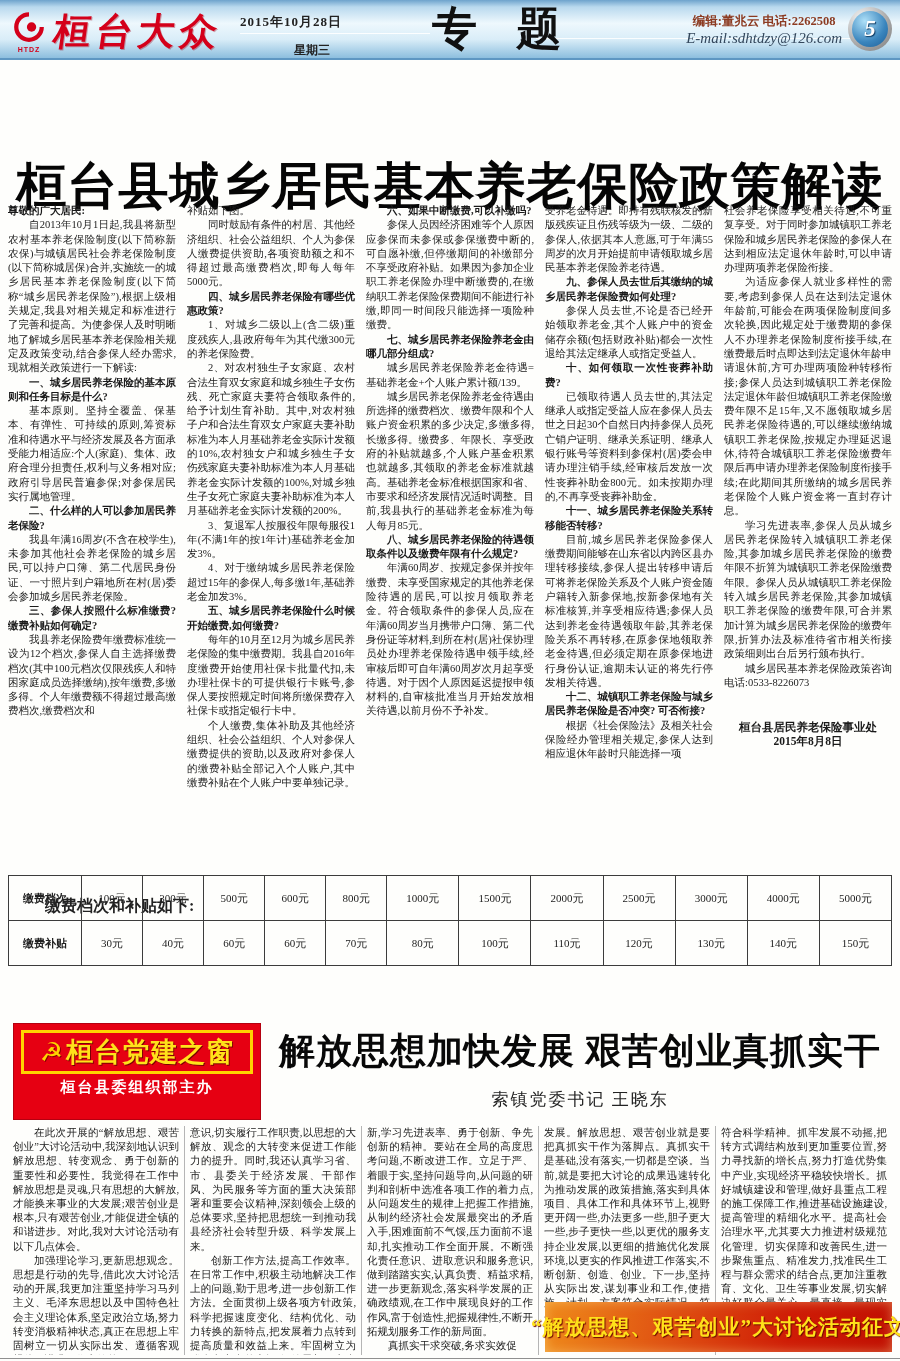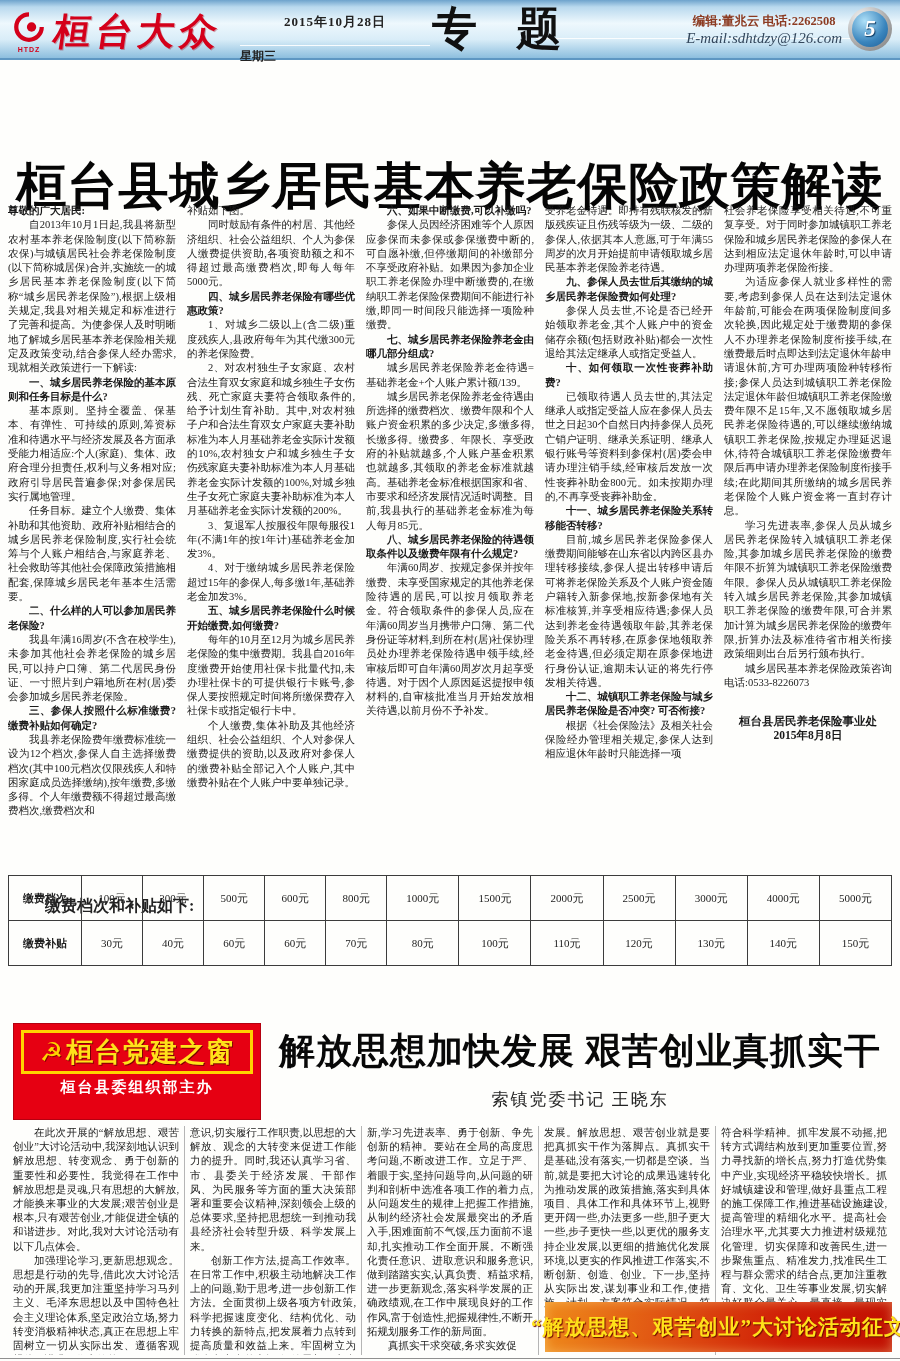--- a/index.html
+++ b/index.html
@@ -9,23 +9,23 @@
   .masthead{position:absolute;top:0;left:0;width:900px;height:58px;
     background:linear-gradient(180deg,#6ea3cc 0%,#b9d9ee 12%,#eef8fd 40%,#d9edf8 68%,#8dbfde 100%);
     border-bottom:2px solid #5e97c2;}
   .mast-line{position:absolute;top:38px;left:536px;width:330px;height:1px;background:rgba(255,255,255,.85);}
   .logo{position:absolute;left:10px;top:10px;display:flex;align-items:flex-start;}
   .logo-icon{width:38px;height:44px;text-align:center;}
   .logo-abbr{font-family:"Liberation Sans",sans-serif;font-size:7px;font-weight:700;color:#d4001a;letter-spacing:1px;display:block;margin-top:-2px;}
   .logo-text{font-size:37px;font-weight:900;color:#d4001a;letter-spacing:5px;line-height:44px;
              transform:skewX(-8deg);margin-left:6px;text-shadow:1px 1px 0 rgba(160,0,20,.35);}
   .date-block{position:absolute;left:240px;top:13px;width:190px;text-align:left;}
-  .date-line{font-size:13px;font-weight:700;color:#222;letter-spacing:1px;padding-bottom:14px;
-             border-bottom:1px solid rgba(255,255,255,.9);text-align:center;}
-  .weekday{font-size:12px;font-weight:700;color:#222;text-align:left;width:90px;margin-top:2px;}
+  .date-line{font-size:13px;font-weight:700;color:#222;letter-spacing:1px;padding-bottom:2px;
+             border-bottom:1px solid rgba(255,255,255,.9);}
+  .weekday{font-size:12px;font-weight:700;color:#222;text-align:right;width:90px;margin-top:8px;}
   .section-title{position:absolute;left:432px;top:0px;font-size:45px;font-weight:900;color:#101010;
                  letter-spacing:14px;line-height:58px;}
   .editor-block{position:absolute;right:58px;top:13px;text-align:center;line-height:17px;}
   .editor-line{font-size:12.5px;color:#8c3b22;font-weight:700;}
   .email-line{font-size:15px;color:#33475c;font-style:italic;}
   .page-num-wrap{position:absolute;right:8px;top:7px;width:44px;height:44px;border-radius:50%;
       background:radial-gradient(circle at 30% 25%,#f2f2f2,#9a9a9a 70%,#7c7c7c);}
   .page-num{position:absolute;left:4px;top:4px;width:36px;height:36px;border-radius:50%;
       background:radial-gradient(circle at 35% 28%,#aee0f8,#3a85bd 60%,#1c5d96);
       color:#fff;font-size:23px;font-weight:900;font-style:italic;text-align:center;line-height:35px;
@@ -34,21 +34,21 @@
   .headline{position:absolute;top:104px;left:0;width:900px;text-align:center;
             font-size:50px;font-weight:900;letter-spacing:1px;color:#050505;line-height:96px;}
   
   .columns-main{position:absolute;top:204px;left:8px;width:884px;height:643px;
                 display:flex;gap:11px;overflow:hidden;}
   .col{flex:1;overflow:hidden;font-size:10.5px;line-height:14.3px;text-align:justify;}
   .para{margin:0;text-indent:2em;}
   .para.ni{text-indent:0;}
   .para.b{font-weight:700;}
   .para.sig{text-align:center;text-indent:0;font-weight:700;font-size:11.5px;}
-  .para.gap{margin-top:24px;}
+  .para.gap{margin-top:30px;}
   
   .table-label{position:absolute;top:896px;left:10px;font-size:16px;font-weight:700;color:#222;padding-left:35px;}
   .fee-table{position:absolute;top:875px;left:8px;width:884px;border-collapse:collapse;
              font-size:11px;color:#222;}
   .fee-table th,.fee-table td{border:1px solid #3c3c3c;text-align:center;height:44px;
              font-weight:400;padding:0 1px;}
   .fee-table th{width:70px;font-weight:700;}
   
   .party-box{position:absolute;top:1024px;left:14px;width:246px;height:95px;background:#e60012;
              box-shadow:0 0 0 1px #b40010;}
@@ -107,21 +107,20 @@
   </div>
 
   <h1 class="headline">桓台县城乡居民基本养老保险政策解读</h1>
 
   <div class="columns-main">
     <div class="col">
         <p class="para b ni">尊敬的广大居民:</p>
         <p class="para">自2013年10月1日起,我县将新型农村基本养老保险制度(以下简称新农保)与城镇居民社会养老保险制度(以下简称城居保)合并,实施统一的城乡居民基本养老保险制度(以下简称“城乡居民养老保险”),根据上级相关规定,我县对相关规定和标准进行了完善和提高。为使参保人及时明晰地了解城乡居民基本养老保险相关规定及政策变动,结合参保人经办需求,现就相关政策进行一下解读:</p>
         <p class="para b">一、城乡居民养老保险的基本原则和任务目标是什么?</p>
         <p class="para">基本原则。坚持全覆盖、保基本、有弹性、可持续的原则,筹资标准和待遇水平与经济发展及各方面承受能力相适应:个人(家庭)、集体、政府合理分担责任,权利与义务相对应;政府引导居民普遍参保;对参保居民实行属地管理。</p>
-        <p class="para">任务目标。建立个人缴费、集体补助和其他资助、政府补贴相结合的城乡居民养老保险制度,实行社会统筹与个人账户相结合,与家庭养老、社会救助等其他社会保障政策措施相配套,保障城乡居民老年基本生活需要。</p>
         <p class="para b">二、什么样的人可以参加居民养老保险?</p>
         <p class="para">我县年满16周岁(不含在校学生),未参加其他社会养老保险的城乡居民,可以持户口簿、第二代居民身份证、一寸照片到户籍地所在村(居)委会参加城乡居民养老保险。</p>
         <p class="para b">三、参保人按照什么标准缴费? 缴费补贴如何确定?</p>
         <p class="para">我县养老保险费年缴费标准统一设为12个档次,参保人自主选择缴费档次(其中100元档次仅限残疾人和特困家庭成员选择缴纳),按年缴费,多缴多得。个人年缴费额不得超过最高缴费档次,缴费档次和</p>
       </div>
     <div class="col">
         <p class="para ni">补贴如下图。</p>
         <p class="para">同时鼓励有条件的村居、其他经济组织、社会公益组织、个人为参保人缴费提供资助,各项资助额之和不得超过最高缴费档次,即每人每年5000元。</p>
         <p class="para b">四、城乡居民养老保险有哪些优惠政策?</p>
         <p class="para">1、对城乡二级以上(含二级)重度残疾人,县政府每年为其代缴300元的养老保险费。</p>

